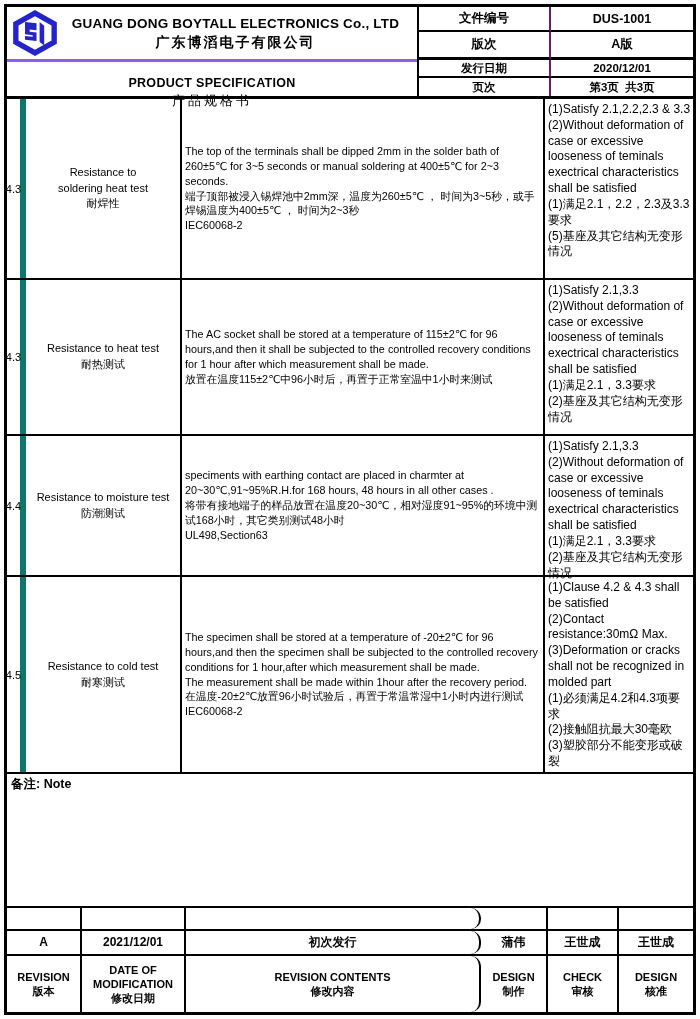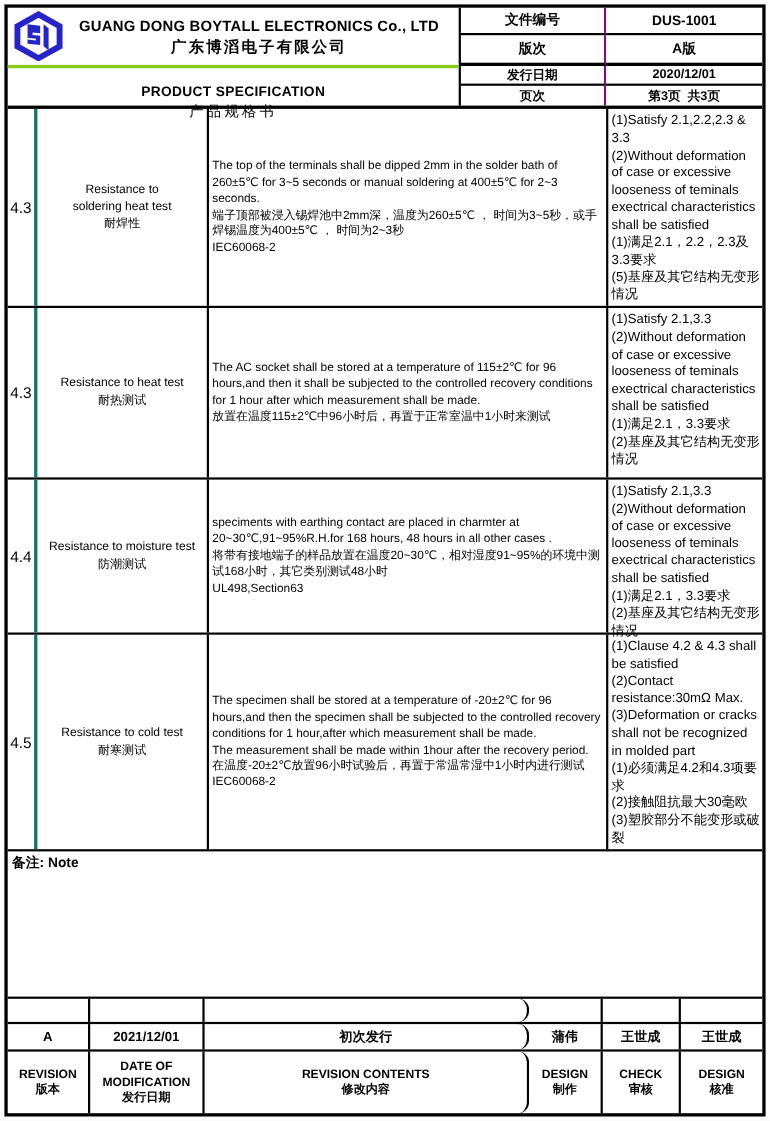--- a/index.html
+++ b/index.html
@@ -9,21 +9,21 @@
     margin:0;overflow:hidden;
   }
   .sheet{
     position:absolute;left:4px;top:4px;width:692px;height:1011px;
     border:3px solid #000;box-sizing:border-box;
     display:flex;flex-direction:column;background:#fff;
   }
   
   .header{display:flex;height:92px;flex:none;border-bottom:3px solid #000;box-sizing:border-box;}
   .header-left{width:412px;flex:none;border-right:2px solid #000;box-sizing:border-box;display:flex;flex-direction:column;}
-  .company-block{height:55px;flex:none;border-bottom:3px solid #84cc16;box-sizing:border-box;display:flex;align-items:center;padding-left:5px;}
+  .company-block{height:55px;flex:none;border-bottom:3px solid #8b5cf6;box-sizing:border-box;display:flex;align-items:center;padding-left:5px;}
   .logo{width:46px;height:46px;flex:none;}
   .company-names{flex:1;text-align:center;line-height:1.3;padding-right:4px;}
   .company-en{font-weight:bold;font-size:13.5px;letter-spacing:.2px;}
   .company-cn{font-weight:bold;font-size:14px;letter-spacing:2px;}
   .product-block{flex:1;display:flex;flex-direction:column;justify-content:center;text-align:center;line-height:1.35;margin-top:13px;}
   .doc-en{font-weight:bold;font-size:12.5px;letter-spacing:.3px;}
   .doc-cn{font-weight:normal;font-size:13px;letter-spacing:3px;}
   .header-right{flex:1;display:grid;grid-template-columns:132px 1fr;grid-template-rows:25px 28px 18px 1fr;}
   .hcell{display:flex;align-items:center;justify-content:center;font-weight:bold;font-size:12.5px;box-sizing:border-box;white-space:pre-wrap;}
   .hlabel{border-right:2px solid #701a75;}
@@ -31,21 +31,21 @@
   .hr2{border-bottom:3px solid #000;}
   .hr3{border-bottom:2px solid #000;font-size:11.5px;}
   .hr4{font-size:11.5px;}
   
   .spec-row{display:flex;border-bottom:2px solid #000;box-sizing:border-box;flex:none;}
   .row-solder{height:181px;}
   .row-heat{height:156px;}
   .row-moist{height:141px;}
   .row-cold{height:197px;}
   .cell{box-sizing:border-box;}
-  .cell-no{width:27px;flex:none;border-right:3px solid #0f766e;display:flex;align-items:center;justify-content:center;font-size:14px;}
+  .cell-no{width:19px;flex:none;border-right:6px solid #0f766e;display:flex;align-items:center;justify-content:center;font-size:11px;}
   .cell-name{width:156px;flex:none;border-right:2px solid #000;display:flex;align-items:center;justify-content:center;
              text-align:center;font-size:11px;line-height:1.45;white-space:pre-line;padding:0 4px;}
   .cell-desc{width:363px;flex:none;border-right:2px solid #000;display:flex;align-items:center;
              font-size:10.8px;line-height:1.38;white-space:pre-line;padding:2px 3px;}
   .cell-req{flex:1;font-size:12px;line-height:1.32;white-space:pre-line;padding:3px 2px 0 3px;}
   
   .note-box{flex:1;border-bottom:2px solid #000;box-sizing:border-box;padding:2px 4px;font-weight:bold;font-size:12.5px;}
   
   .rev-row{display:flex;border-bottom:2px solid #000;box-sizing:border-box;flex:none;}
   .rev-row:last-child{border-bottom:none;}
@@ -175,21 +175,21 @@
         <div class="rc rc3">初次发行</div>
         <div class="rc rc4">蒲伟</div>
         <div class="rc rc5">王世成</div>
         <div class="rc rc6">王世成</div>
       </div>
       <div class="rev-row rev-head">
         <div class="rc rc1">REVISION
 版本</div>
         <div class="rc rc2">DATE OF
 MODIFICATION
-发行日期</div>
+修改日期</div>
         <div class="rc rc3">REVISION CONTENTS
 修改内容</div>
         <div class="rc rc4">DESIGN
 制作</div>
         <div class="rc rc5">CHECK
 审核</div>
         <div class="rc rc6">DESIGN
 核准</div>
       </div>
     </div>

